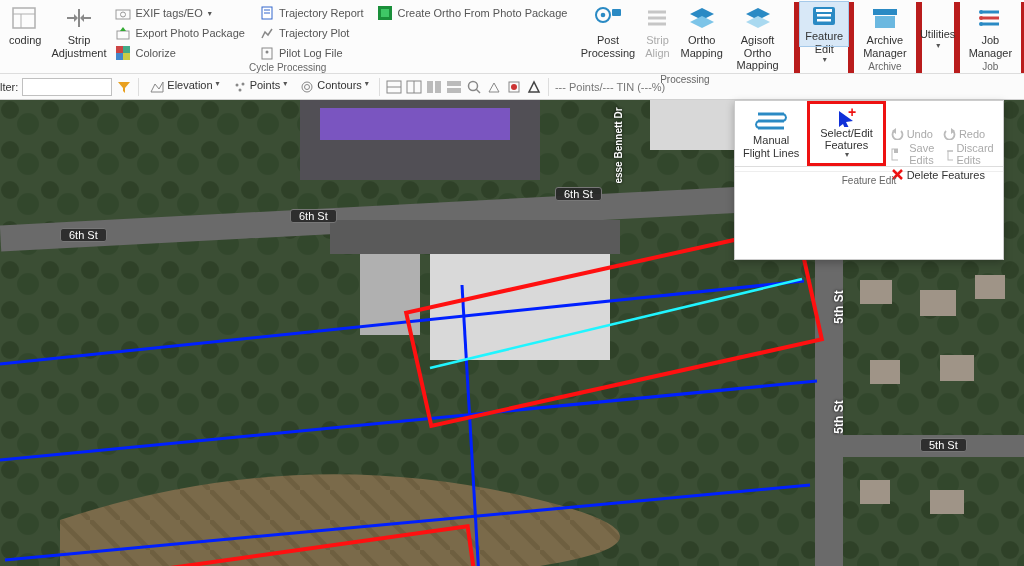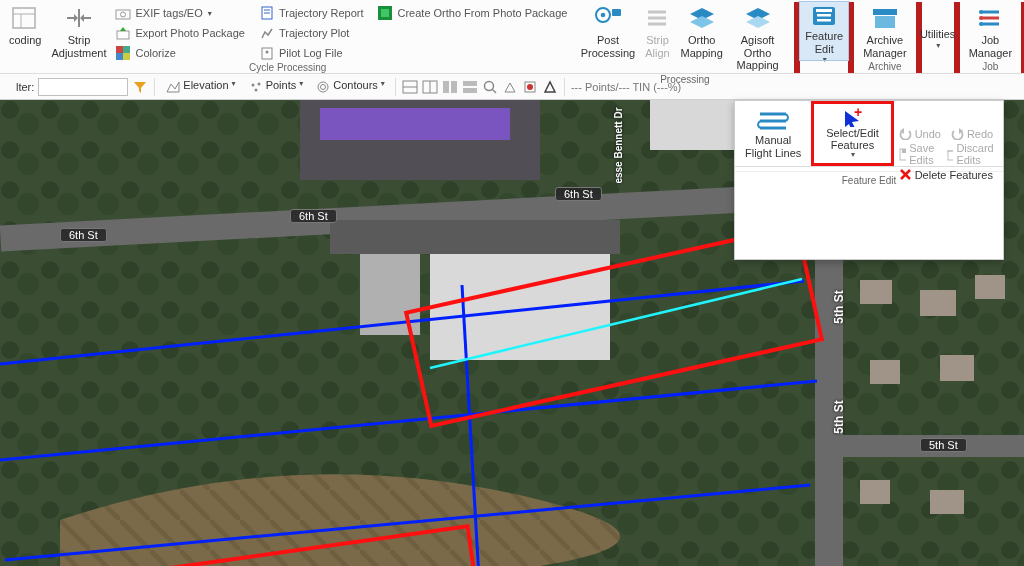--- a/index.html
+++ b/index.html
@@ -12,21 +12,21 @@
   .ribbon-group-label { font-size: 10px; color: #666; margin-top: auto; padding-bottom: 2px; white-space: nowrap; }
   .ribbon-big-btn { display: flex; flex-direction: column; align-items: center; text-align: center; padding: 2px 5px; min-width: 42px; cursor: default; line-height: 1.15; }
   .ribbon-big-btn.active { background: #d8e8f7; outline: 1px solid #a5c9e9; }
   .ribbon-big-icon { width: 32px; height: 28px; display:flex; align-items:center; justify-content:center; margin-bottom:2px;}
   .ribbon-small-col { display: flex; flex-direction: column; gap: 2px; padding-top: 2px; }
   .ribbon-small-btn { display: flex; align-items: center; gap: 4px; padding: 1px 4px; white-space: nowrap; color:#555; }
   .ribbon-small-icon { width: 16px; height: 16px; display:flex; align-items:center; justify-content:center; }
   .disabled { color: #aaa; }
 
   
-  .toolbar2 { display:flex; align-items:center; height:26px; padding:0 16px; border-bottom:1px solid #d0d0d0; gap:4px; background:#fbfbfb; font-size:11px; }
+  .toolbar2 { display:flex; align-items:center; height:26px; padding:0 0; border-bottom:1px solid #d0d0d0; gap:4px; background:#fbfbfb; font-size:11px; }
   .toolbar2 .sep { width:1px; height:18px; background:#ddd; margin:0 2px;}
   .toolbar2 input[type=text]{ width:90px; height:18px; border:1px solid #c0c0c0; padding:0 3px; font-size:11px;}
   .combo { display:flex; align-items:flex-start; gap:2px; padding:1px 3px; border:1px solid transparent; }
   .mini-icon{width:16px;height:16px;display:flex;align-items:center;justify-content:center;}
 
   
   .map-view { position: relative; width: 1024px; height: 466px; background:#2b3a2a; }
   .aerial-bg { position:absolute; inset:0; }
   .street-label { position:absolute; font-size:12px; color:#fff; font-weight:600; text-shadow:0 0 3px #000; white-space:nowrap; }
   .street-pill { background:rgba(40,40,40,0.9); border:1px solid #777; padding:0 8px; border-radius:3px; color:#fff; font-size:11px; position:absolute; white-space:nowrap;}
@@ -192,21 +192,21 @@
             </svg>
           </div>
         <span style="white-space:pre-line">Agisoft Ortho
 Mapping</span>
       </div>
     </div>
     <div class="ribbon-group-label">Processing</div>
   </div>
 
   <div class="ribbon-group" style="padding:0;">
-    <div class="ribbon-big-btn active" style="height:58px;">
+    <div class="ribbon-big-btn active" style="height:44px;">
       <div class="ribbon-big-icon">
           <svg width="26" height="24">
             <rect x="2" y="3" width="22" height="18" fill="#2a8ac4" rx="2"></rect>
             <rect x="6" y="10" width="14" height="2.5" fill="#fff"></rect>
             <rect x="6" y="15" width="14" height="2.5" fill="#fff"></rect>
             <rect x="5" y="5" width="16" height="3" fill="#fff"></rect>
           </svg>
         </div>
       <span style="white-space:pre-line">Feature
 Edit</span>
@@ -450,21 +450,21 @@
             </div>
           <div class="item disabled" style="display:flex;gap:3px;align-items:center;">
               <svg width="13" height="12">
                 <path d="M3 3 A5 5 0 1 0 10 3" fill="none" stroke="#bbb" stroke-width="1.8"></path>
                 <polygon points="12,3 8,0 8,6" fill="#bbb"></polygon>
               </svg>
               <span>Redo</span>
             </div>
         </div>
         <div style="display:flex;gap:6px;">
-          <div class="item disabled" style="display:flex;gap:3px;align-items:center;">
+          <div class="item disabled" style="display:flex;gap:11px;align-items:center;">
               <svg width="13" height="13">
                 <rect x="1" y="1" width="11" height="11" fill="none" stroke="#bbb"></rect>
                 <rect x="3" y="1" width="7" height="4" fill="#bbb"></rect>
               </svg>
               <span>Save Edits</span>
             </div>
           <div class="item disabled" style="display:flex;gap:3px;align-items:center;">
               <svg width="12" height="13">
                 <rect x="2" y="3" width="8" height="9" fill="none" stroke="#bbb"></rect>
                 <line x1="1" y1="3" x2="11" y2="3" stroke="#bbb"></line>

